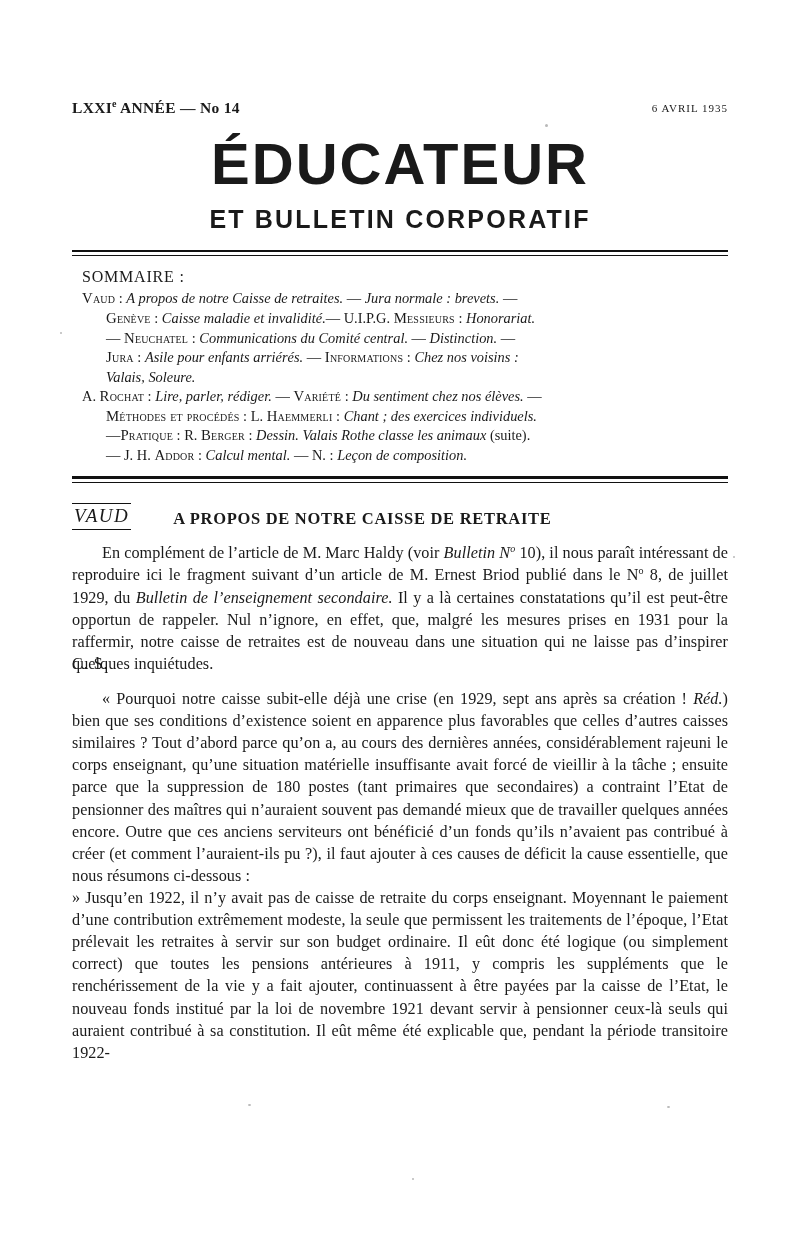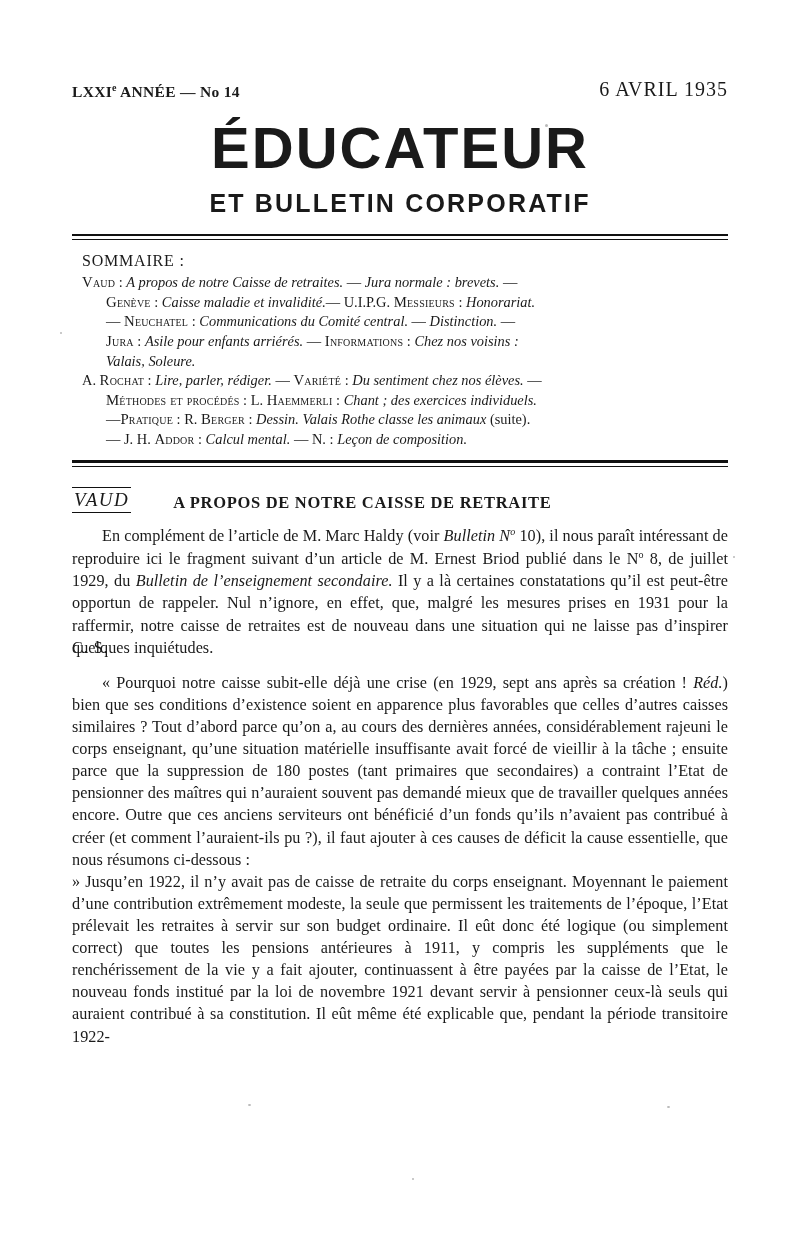--- a/index.html
+++ b/index.html
@@ -26,37 +26,38 @@
   .content {
     position: absolute;
     left: 72px;
     top: 78px;
     width: 656px;
   }
   
   .issue-line {
     display: flex;
     justify-content: space-between;
-    align-items: flex-end;
+    align-items: center;
     font-size: 15.5px;
     letter-spacing: 0.3px;
+    margin-top: 20px;
   }
   .issue-left {
     font-weight: bold;
     font-family: "Liberation Serif", serif;
   }
   .issue-left .sup {
     font-size: 10px;
     vertical-align: super;
   }
   .issue-left .no {
     font-weight: bold;
   }
   .issue-right {
-    font-size: 20px;
+    font-size: 11px;
     letter-spacing: 1px;
   }
   .title-main {
     text-align: center;
     font-family: "Liberation Sans", sans-serif;
     font-weight: bold;
     font-size: 58px;
     letter-spacing: 2px;
     margin-top: 18px;
     line-height: 1.0;

